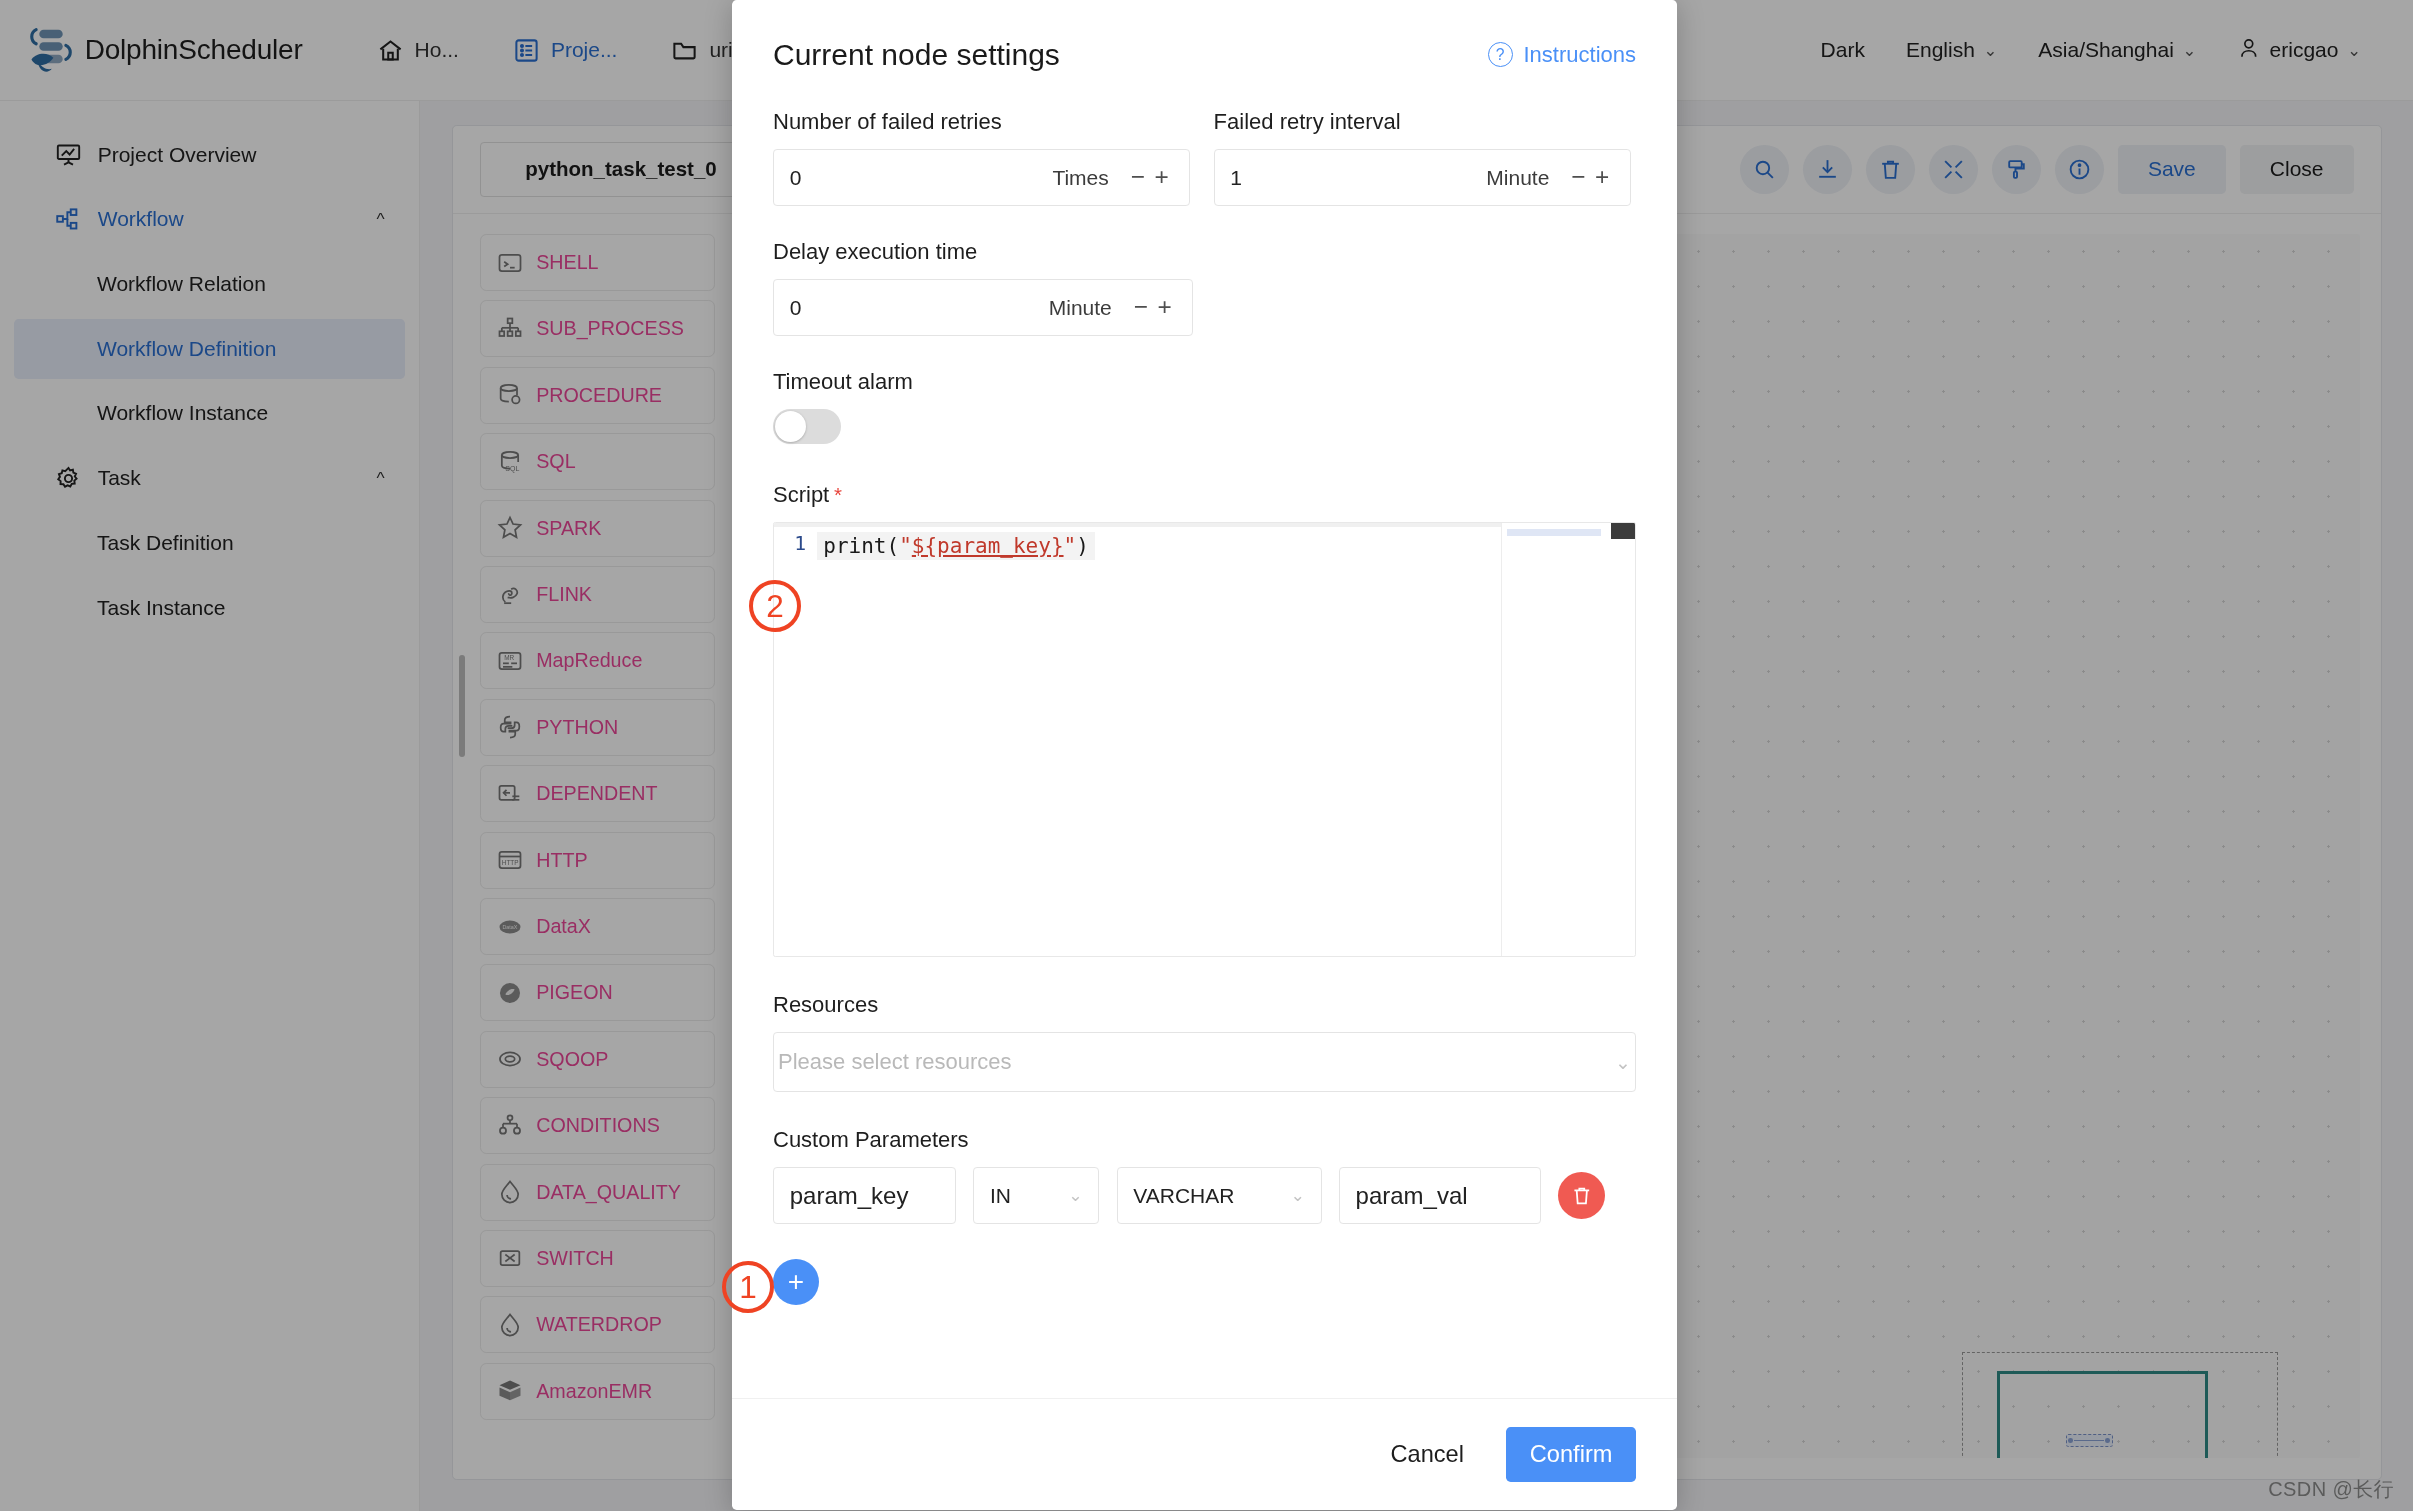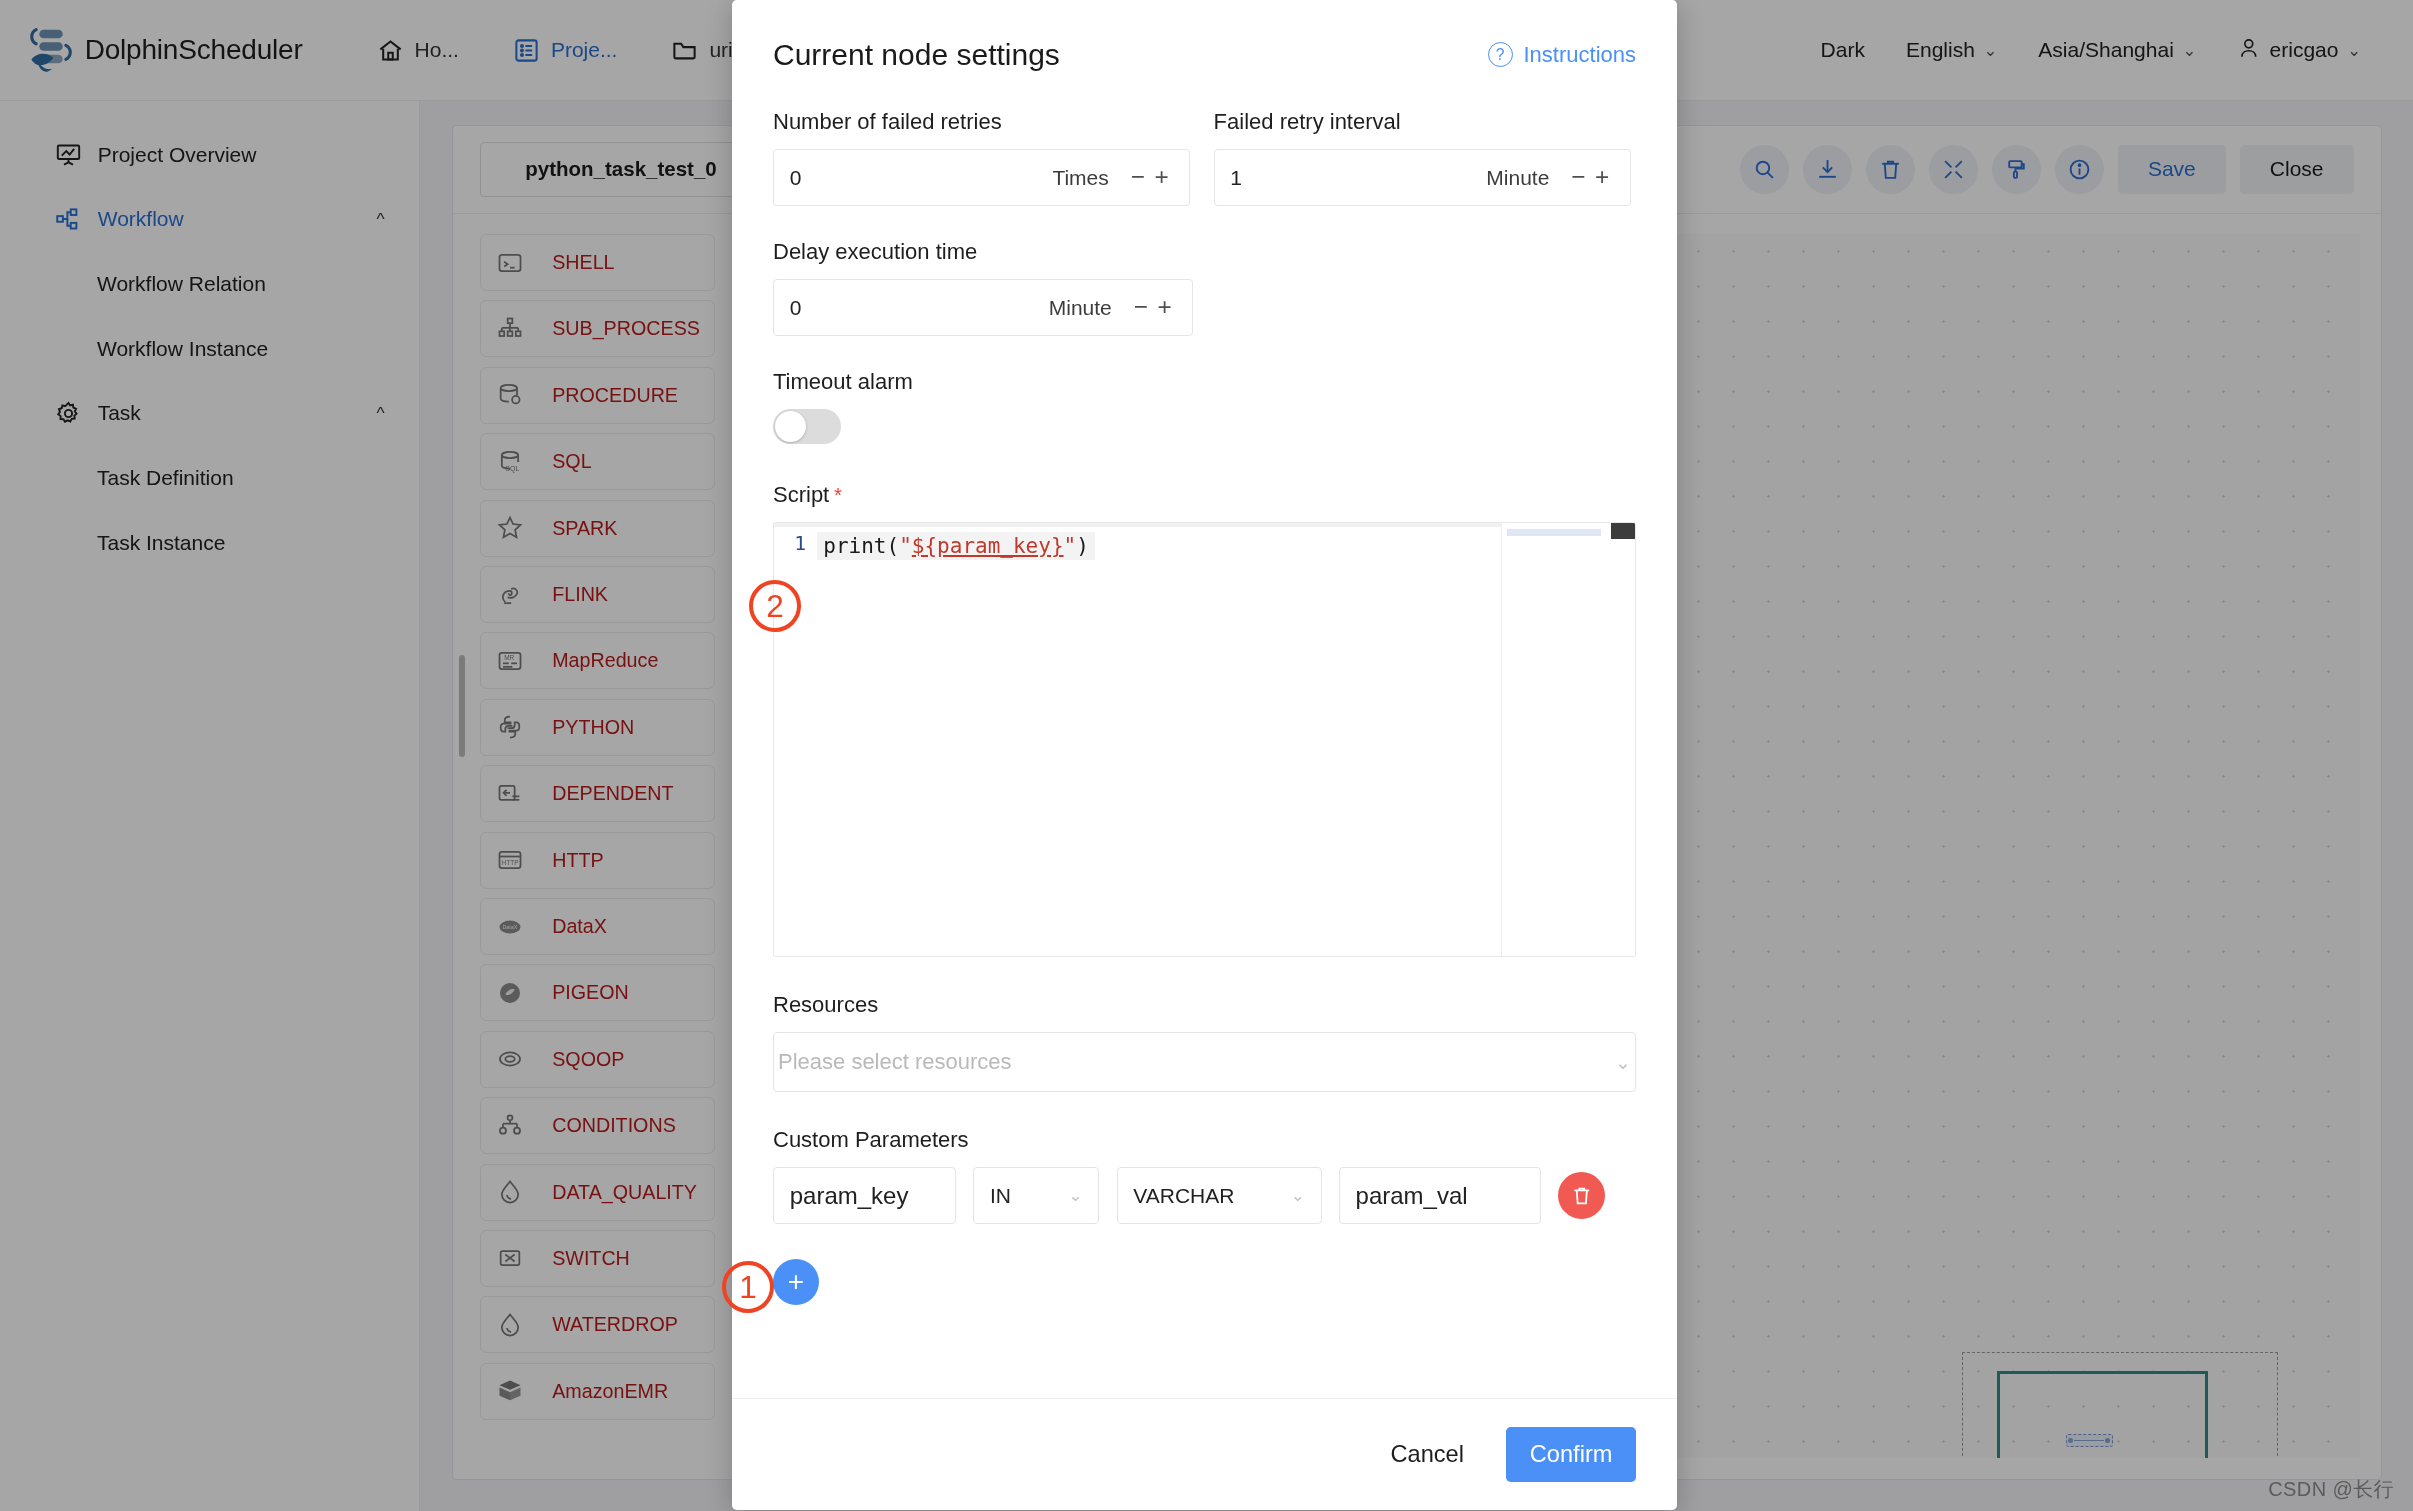--- a/index.html
+++ b/index.html
@@ -91,23 +91,23 @@
   }
   .btn-save { background: #eef1f6; color: #2a6fd1; }
   .btn-close { background: #f2f3f5; color: #1c1c1c; }
 
   .panel-body { position: absolute; left: 0; top: 88px; right: 0; bottom: 0; display: flex; }
   .task-list {
     width: 283px; padding: 20.5px 20.5px 20.5px 27px; position: relative;
     overflow: hidden;
   }
   .task-item {
-    display: flex; align-items: center; gap: 28px; height: 57px;
+    display: flex; align-items: center; gap: 12px; height: 57px;
     border: 0.8px solid #ececec; border-radius: 6.3px; margin-bottom: 9.4px;
-    padding-left: 15.7px; font-size: 19.7px; color: #b91c1c;
+    padding-left: 15.7px; font-size: 19.7px; color: #ec4899;
   }
   .task-item .t-icon { width: 28px; height: 28px; flex: 0 0 28px; }
   .list-scroll {
     position: absolute; left: 6.3px; top: 441px; width: 6.3px; height: 102px;
     background: #bdbdbd; border-radius: 3.1px;
   }
 
   .canvas {
     flex: 1; position: relative; margin: 20.5px 20.5px 20.5px 0;
     background-color: #fbfbfb;
@@ -387,20 +387,23 @@
               <path d="M11 11.5 v6 h3"></path>
           </svg>
         </span>
         <span class="s-label">Workflow</span>
         <span class="chev">^</span>
       </div>
 
       <div class="side-sub">
         <span>Workflow Relation</span>
       </div>
+      <div class="side-sub selected">
+        <span>Workflow Definition</span>
+      </div>
       <div class="side-sub">
         <span>Workflow Instance</span>
       </div>
 
       <div class="side-item">
         <span class="s-icon">
           <svg width="27" height="27" viewBox="0 0 24 24" fill="none" stroke="#222" stroke-width="1.7">
             <circle cx="12" cy="12" r="3.2"></circle>
             <path d="M12 2.6 l1.4 2.2 l2.5 -0.6 l0.4 2.6 l2.4 1 l-1.1 2.4 l1.6 2 l-2 1.7 l0.3 2.6 l-2.6 0.3 l-1.3 2.3 l-2.4 -1 l-2.3 1.2 l-1.4 -2.2 l-2.6 -0.2 l0.1 -2.6 l-2.1 -1.6 l1.5 -2.1 l-0.9 -2.5 l2.5 -0.8 l0.6 -2.5 l2.5 0.7 Z"></path>
           </svg>

